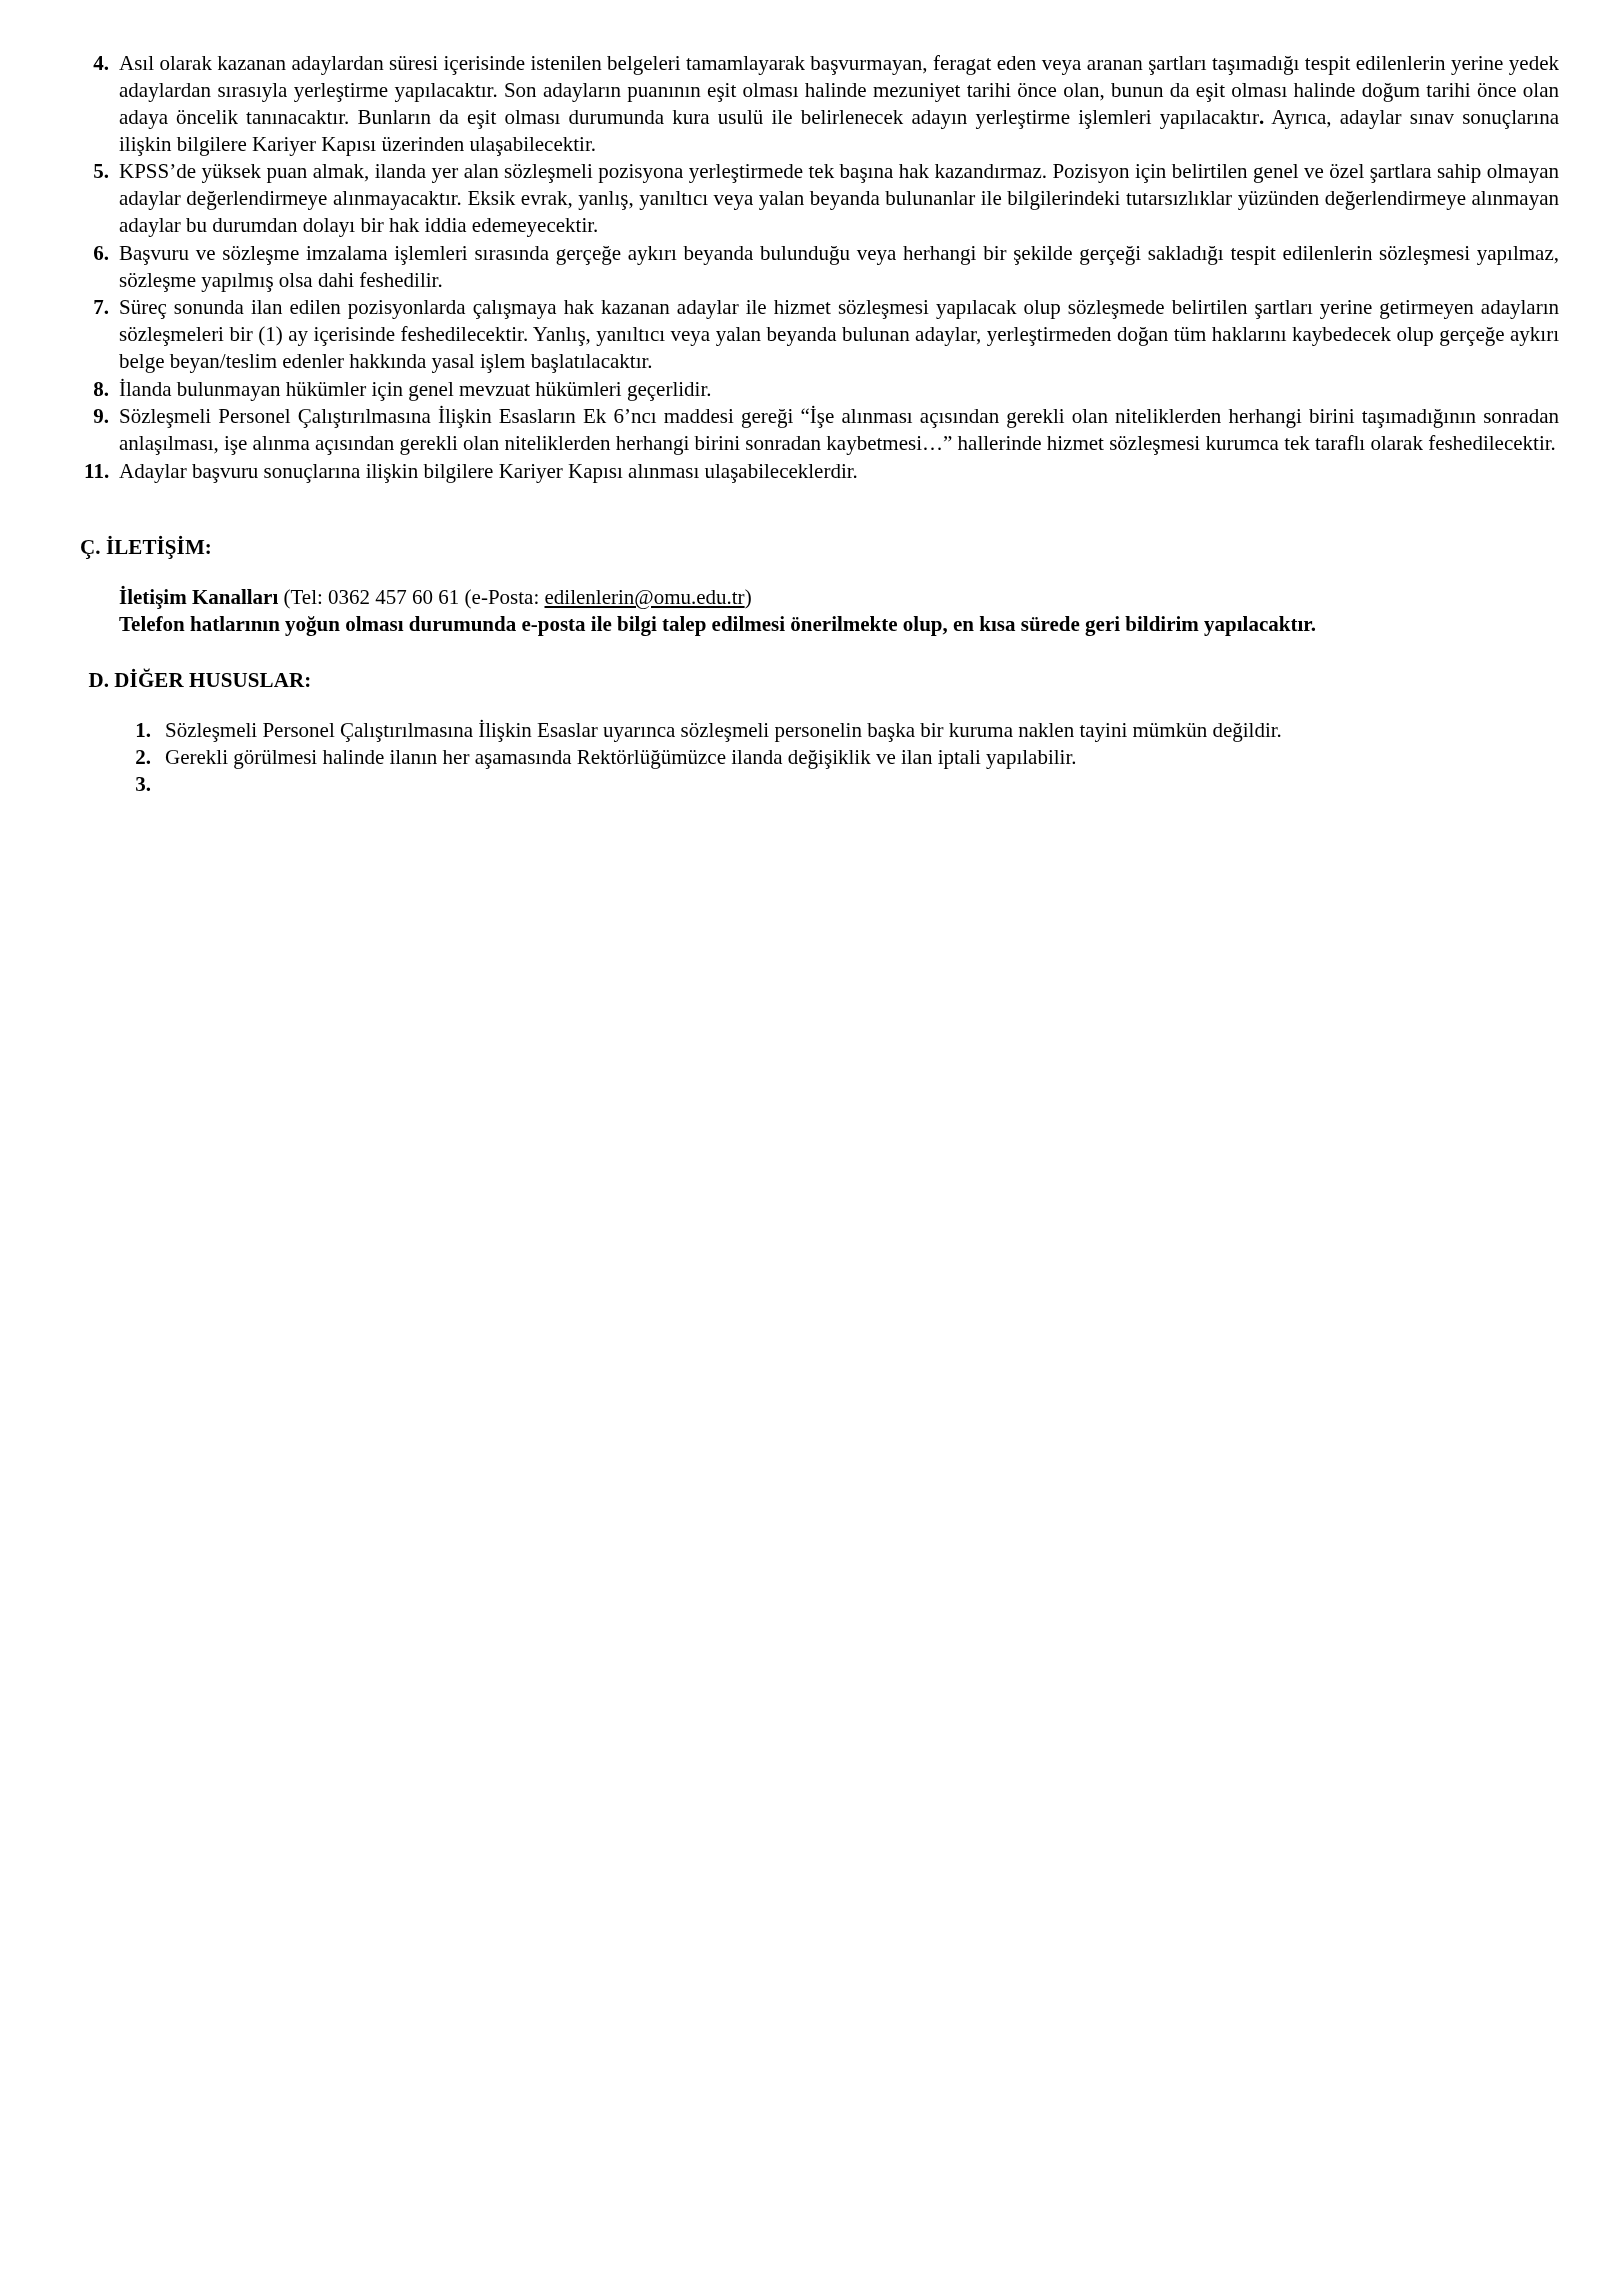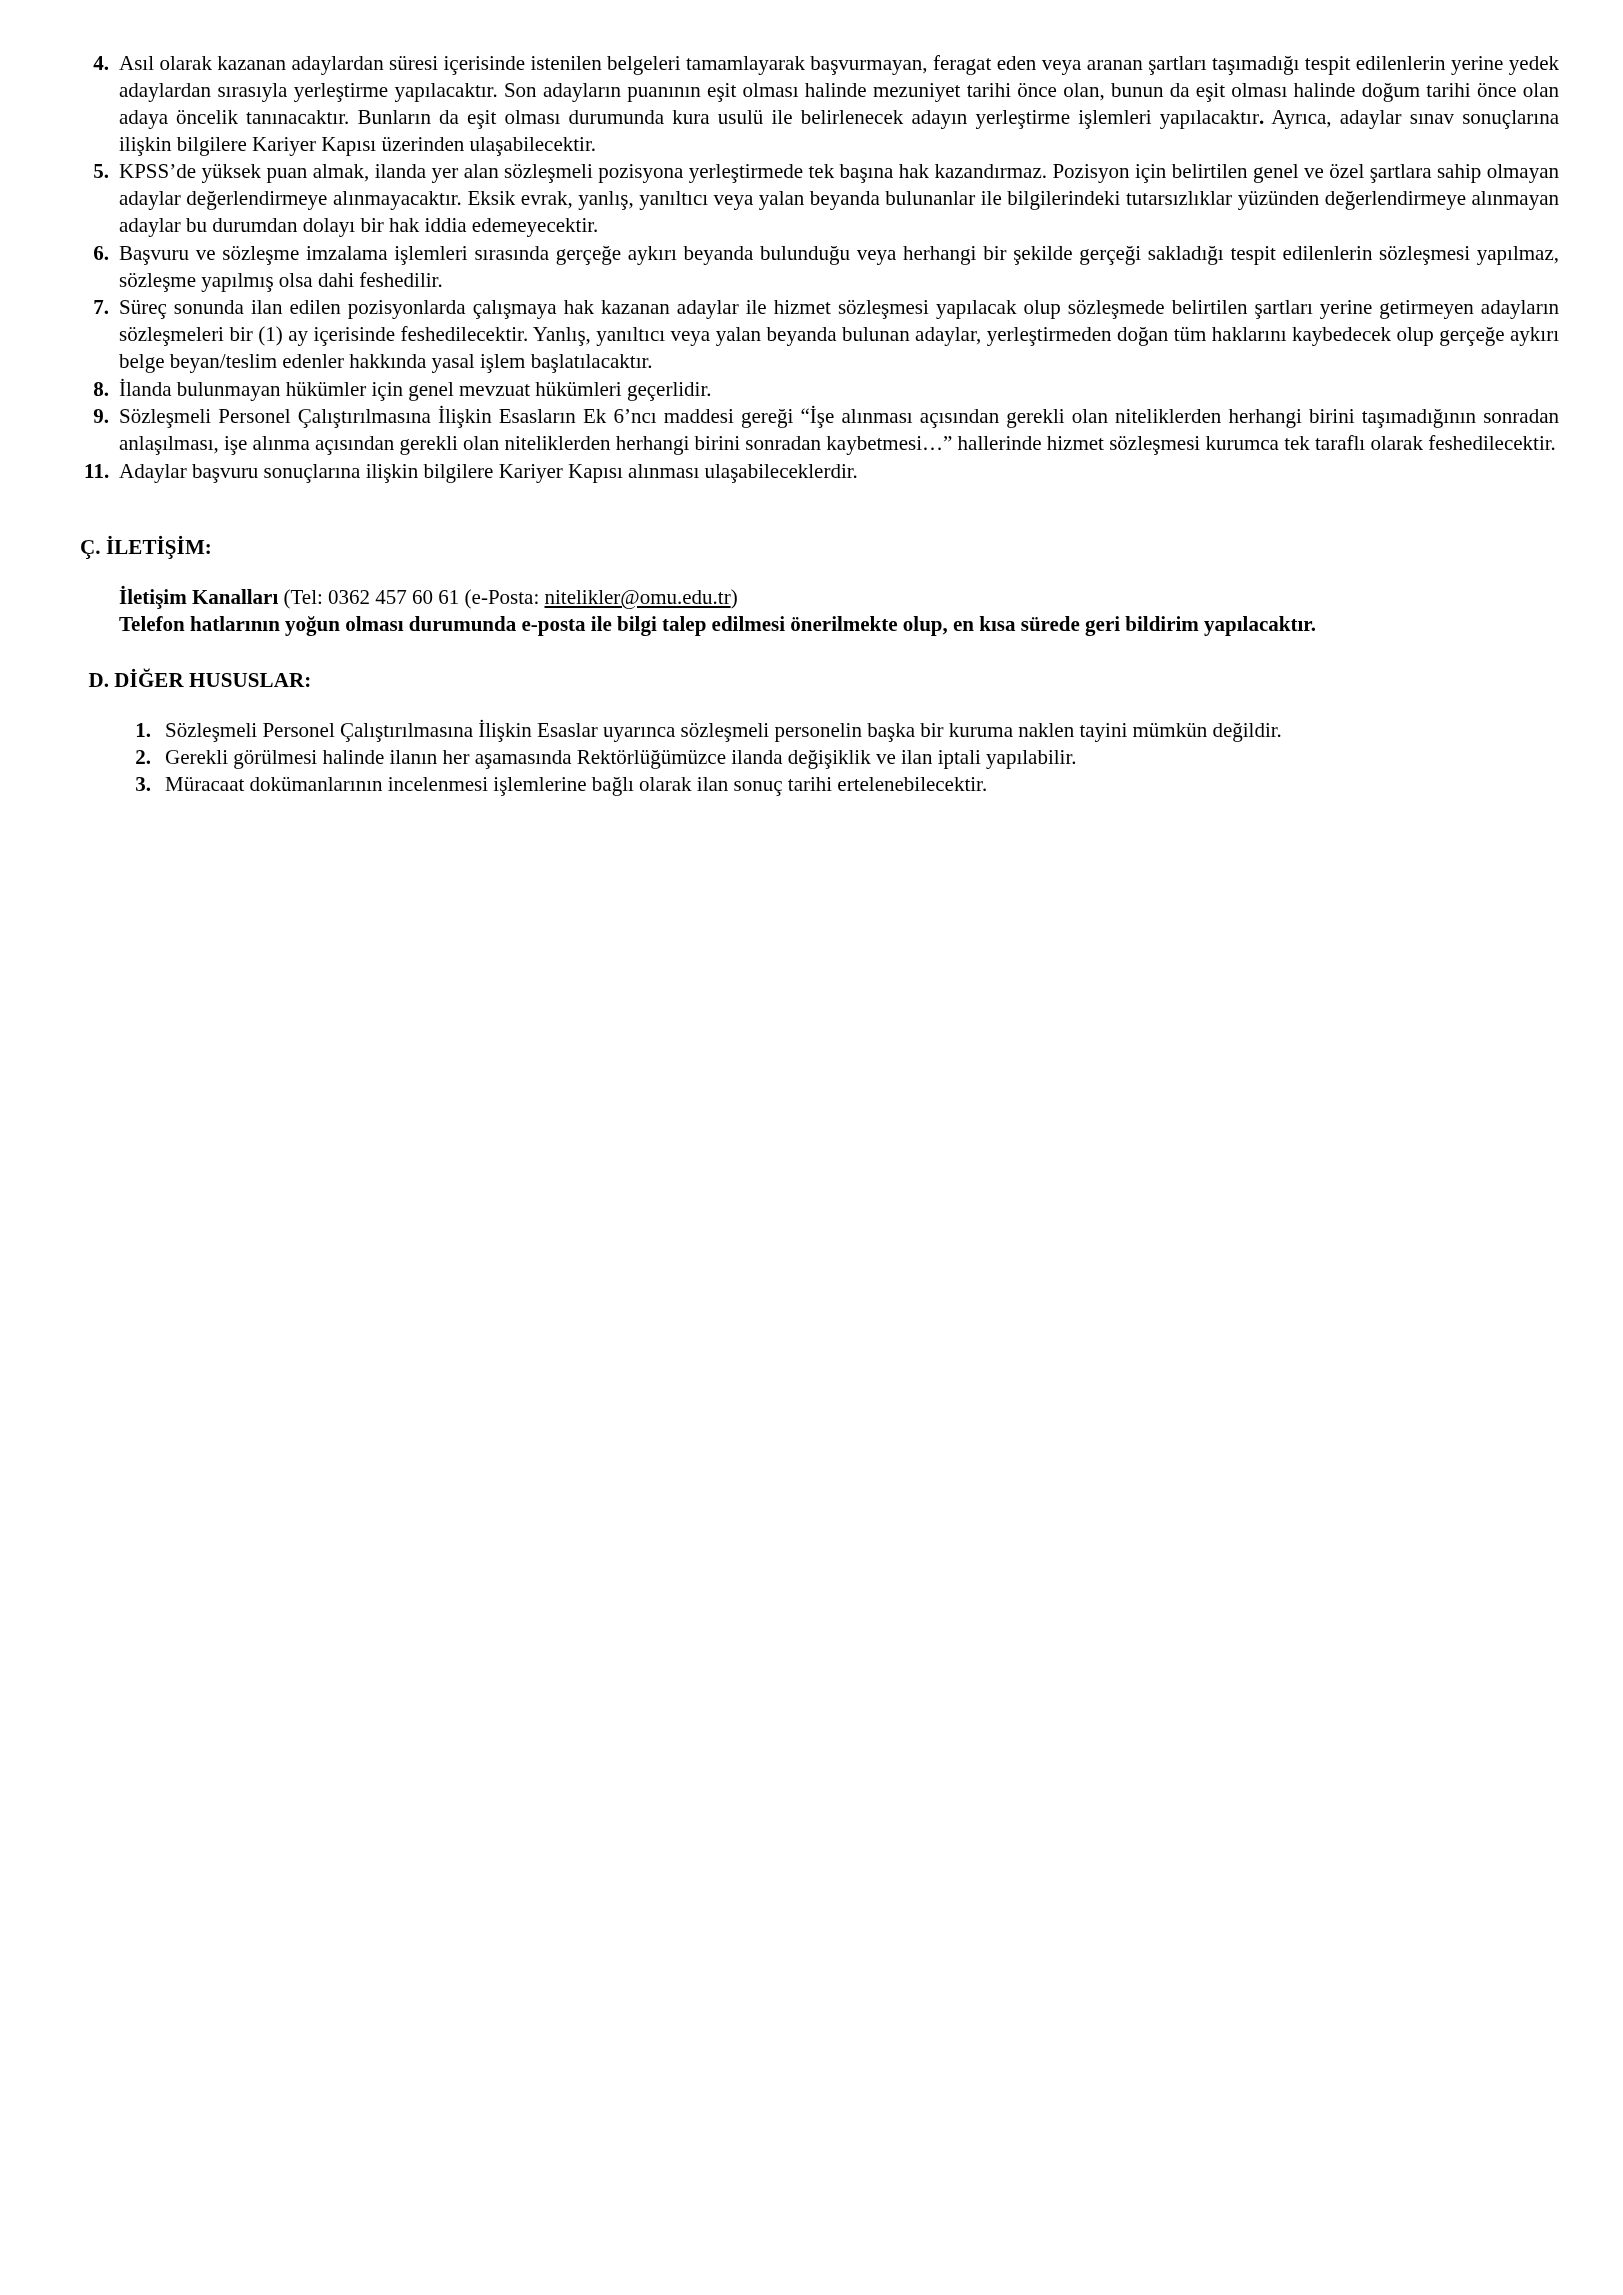--- a/index.html
+++ b/index.html
@@ -163,36 +163,35 @@
       <li class="wide">
         <span class="num">11.</span>
         <span class="body">Adaylar başvuru sonuçlarına ilişkin bilgilere Kariyer Kapısı alınması ulaşabileceklerdir.</span>
       </li>
 
     </ol>
 
     <div class="section-heading heading-iletisim">Ç. İLETİŞİM:</div>
 
 
-    <p class="para para-channels"><b>İletişim Kanalları</b><span> (Tel: 0362 457 60 61 (e-Posta: </span><span class="u">nitelikler@omu.edu.tr</span><span>)</span></p>
+    <p class="para para-channels"><b>İletişim Kanalları</b><span> (Tel: 0362 457 60 61 (e-Posta: </span><span class="u">edilenlerin@omu.edu.tr</span><span>)</span></p>
 
     <p class="para para-phone">Telefon hatlarının yoğun olması durumunda e-posta ile bilgi talep edilmesi önerilmekte olup, en kısa sürede geri bildirim yapılacaktır.</p>
 
     <div class="section-heading heading-diger">D. DİĞER HUSUSLAR:</div>
 
     <ol class="sub-list">
       <li>
         <span class="num">1.</span>
         <span class="body">Sözleşmeli Personel Çalıştırılmasına İlişkin Esaslar uyarınca sözleşmeli personelin başka bir kuruma naklen tayini mümkün değildir.</span>
       </li>
       <li>
         <span class="num">2.</span>
         <span class="body">Gerekli görülmesi halinde ilanın her aşamasında Rektörlüğümüzce ilanda değişiklik ve ilan iptali yapılabilir.</span>
       </li>
       <li>
         <span class="num">3.</span>
-        <span class="body">Müracaat dokümanlarının incelenmesi işlemlerine bağlı olarak ilan sonuç tarihi ertelenebilecektir.</span>
       </li>
     </ol>
 
   </div>
 </div>
 
 
 </body></html>

